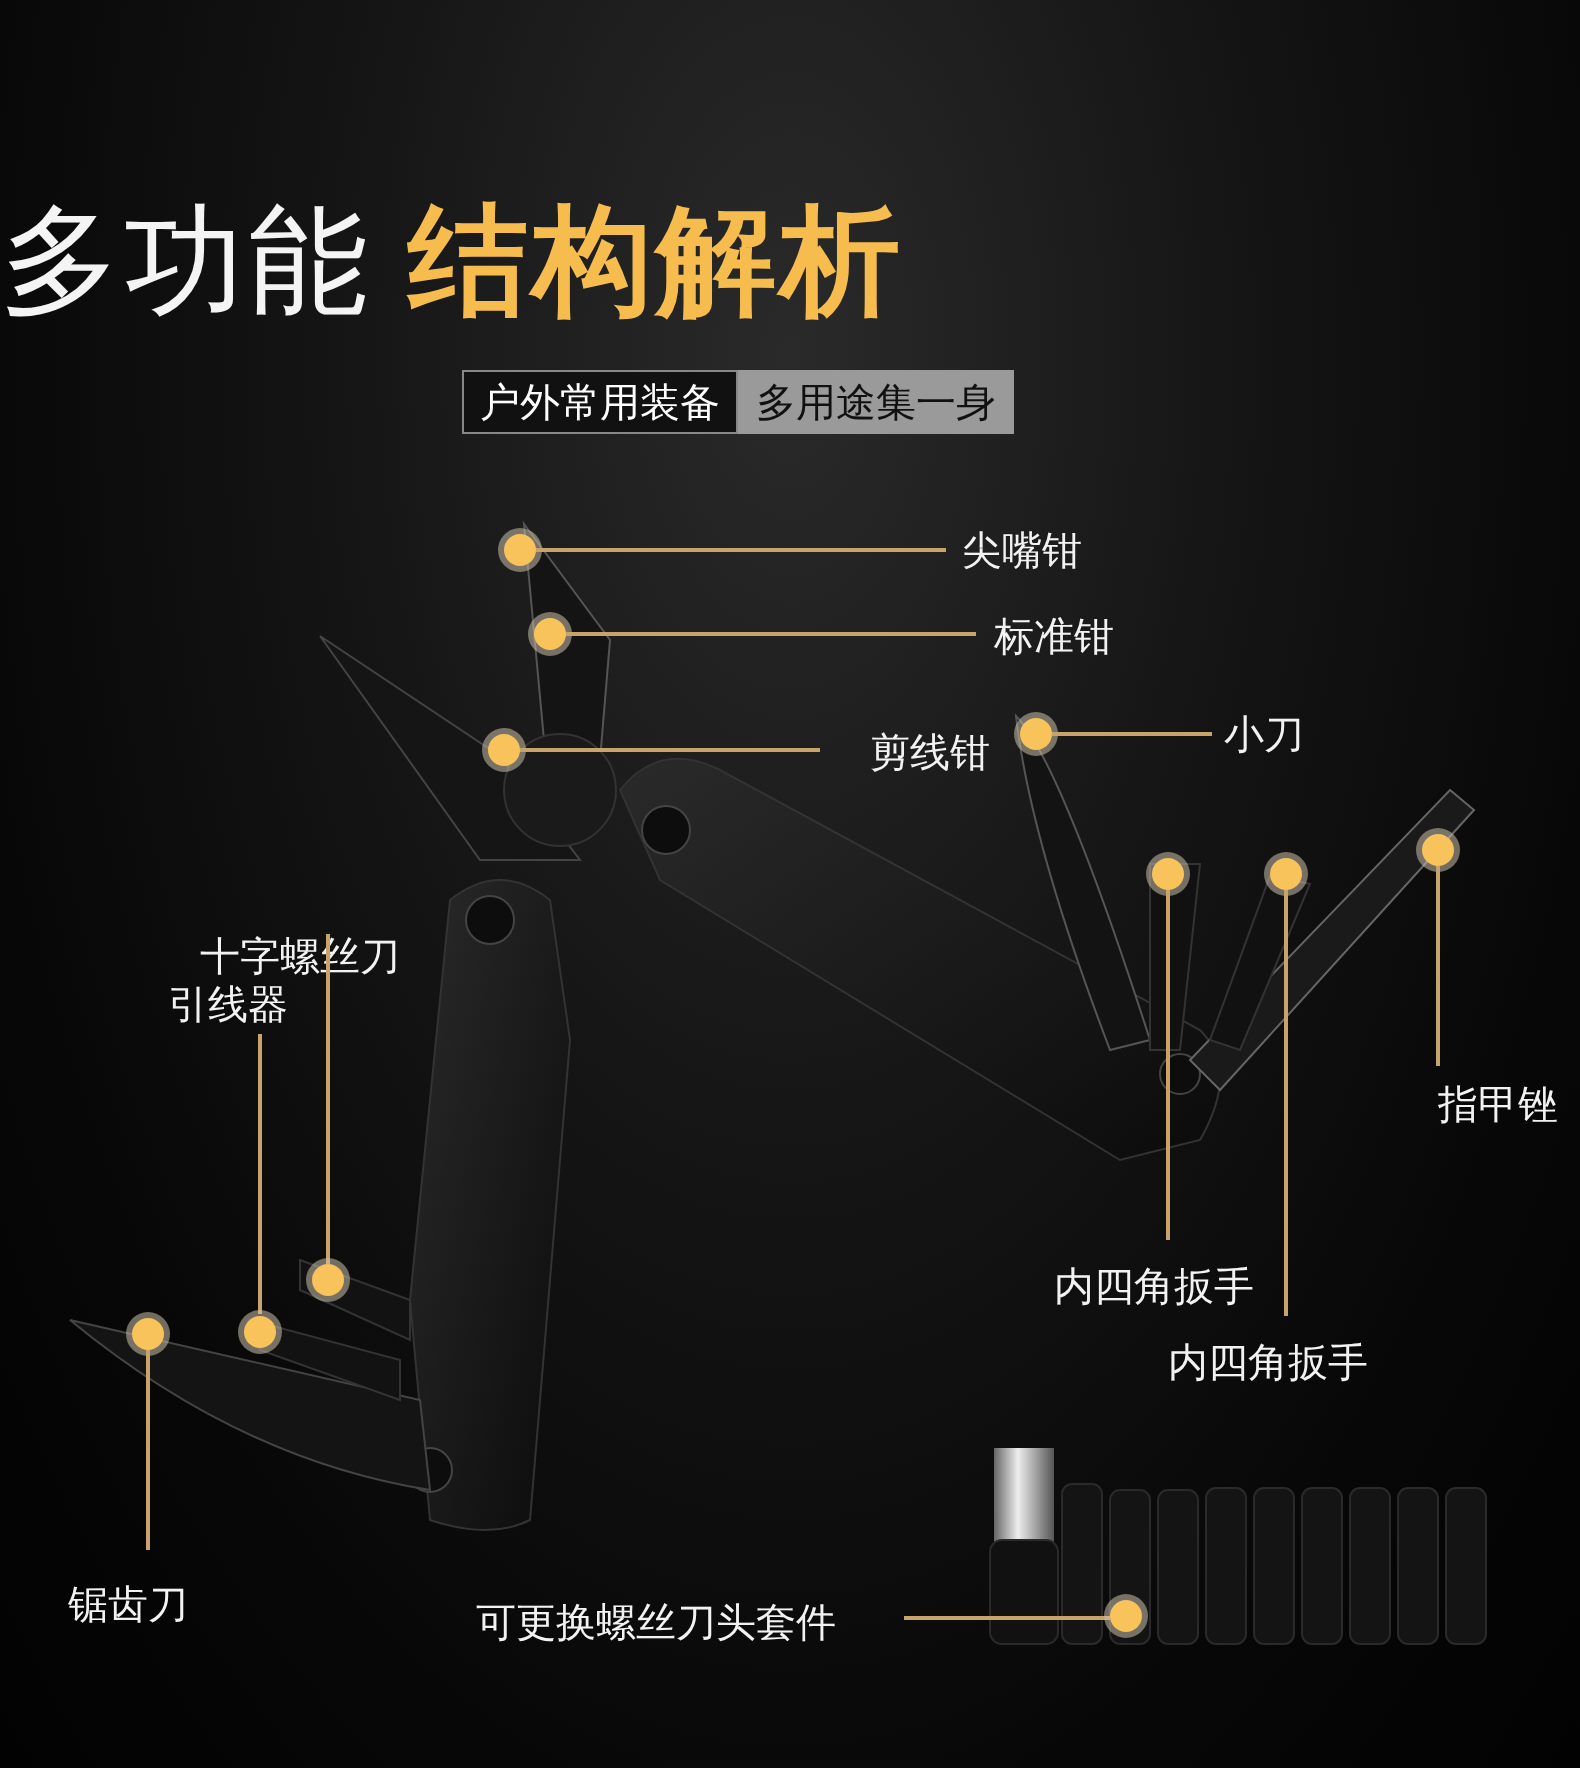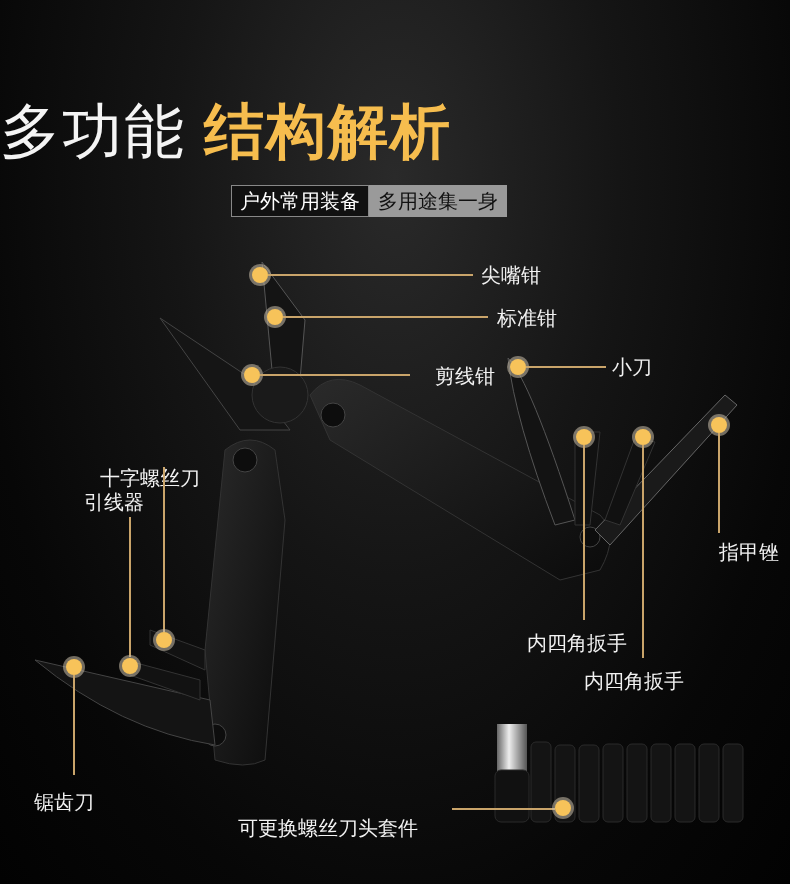--- a/index.html
+++ b/index.html
@@ -119,17 +119,17 @@
   <div class="label" style="left:527px;top:631px">内四角扳手</div>
 
   <div class="dot" style="left:635px;top:429px"></div>
   <div class="vline" style="left:642px;top:445px;height:213px"></div>
   <div class="label" style="left:584px;top:669px">内四角扳手</div>
 
   <div class="dot" style="left:711px;top:417px"></div>
   <div class="vline" style="left:718px;top:433px;height:100px"></div>
   <div class="label" style="left:719px;top:540px">指甲锉</div>
 
-  <div class="label" style="left:238px;top:816px">可更换螺丝刀头套件</div>
+  <div class="label" style="left:238px;top:799px">可更换螺丝刀头套件</div>
   <div class="hline" style="left:452px;top:808px;width:103px"></div>
   <div class="dot" style="left:555px;top:800px"></div>
 
 </div>
 
 </body></html>

